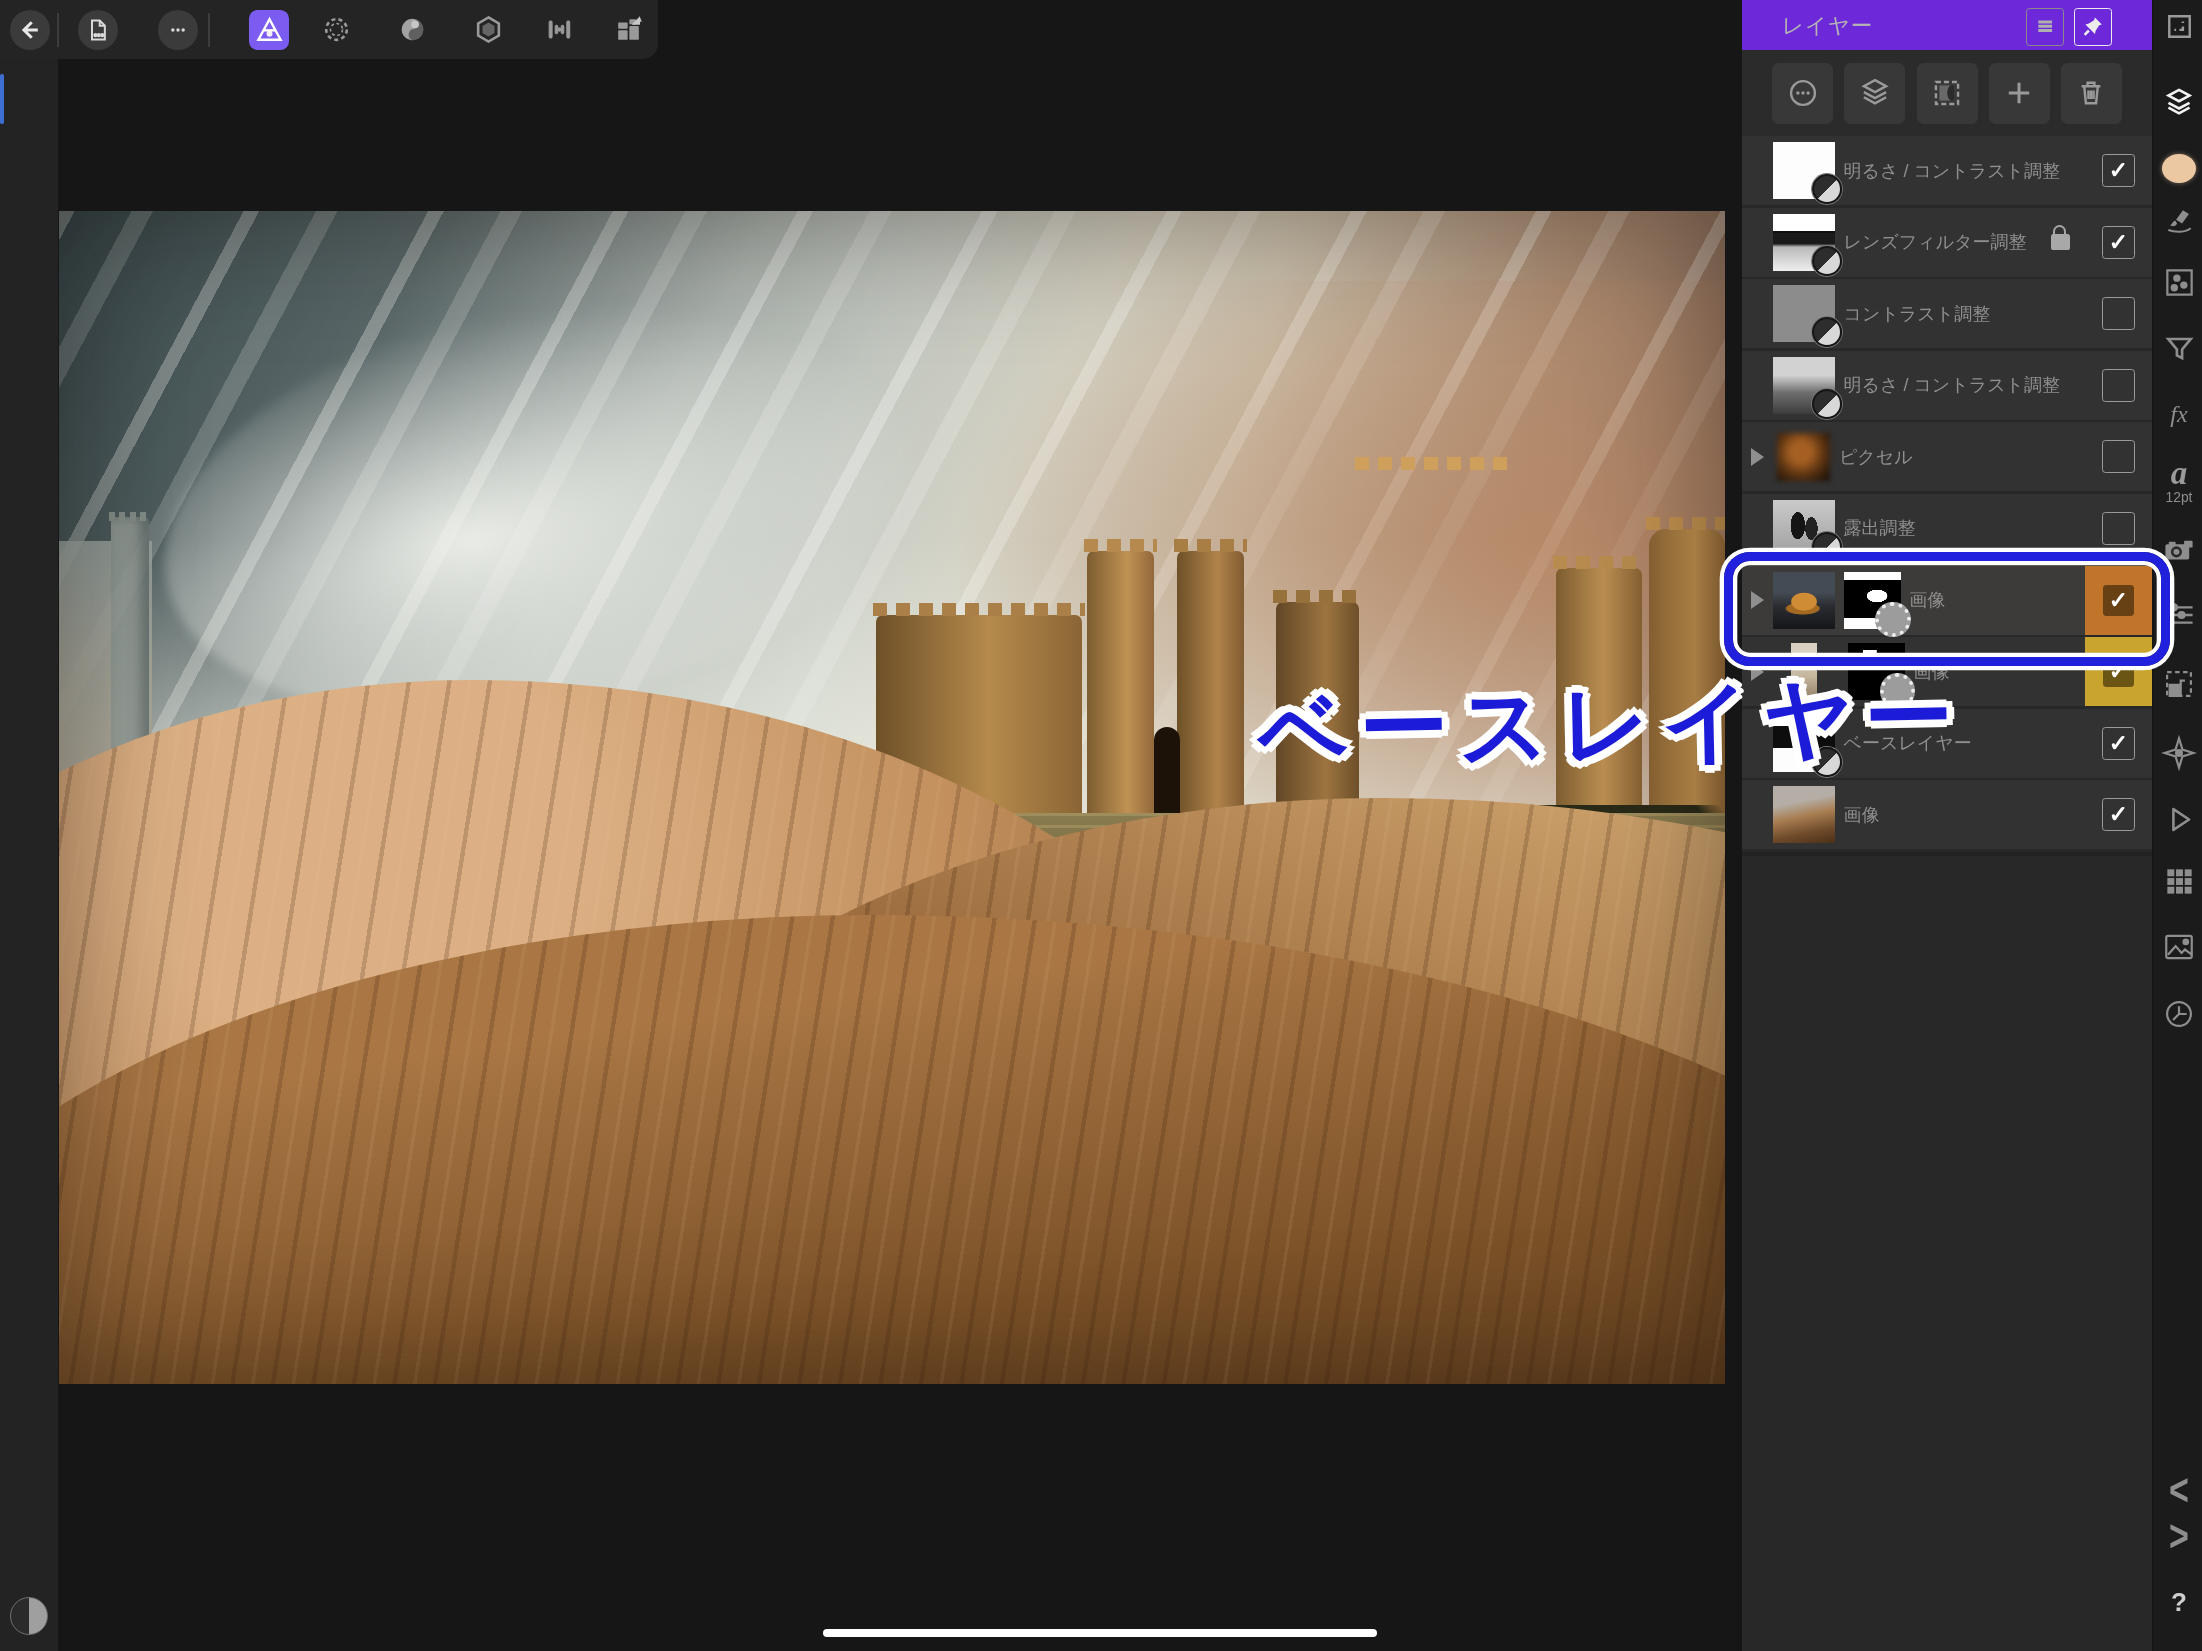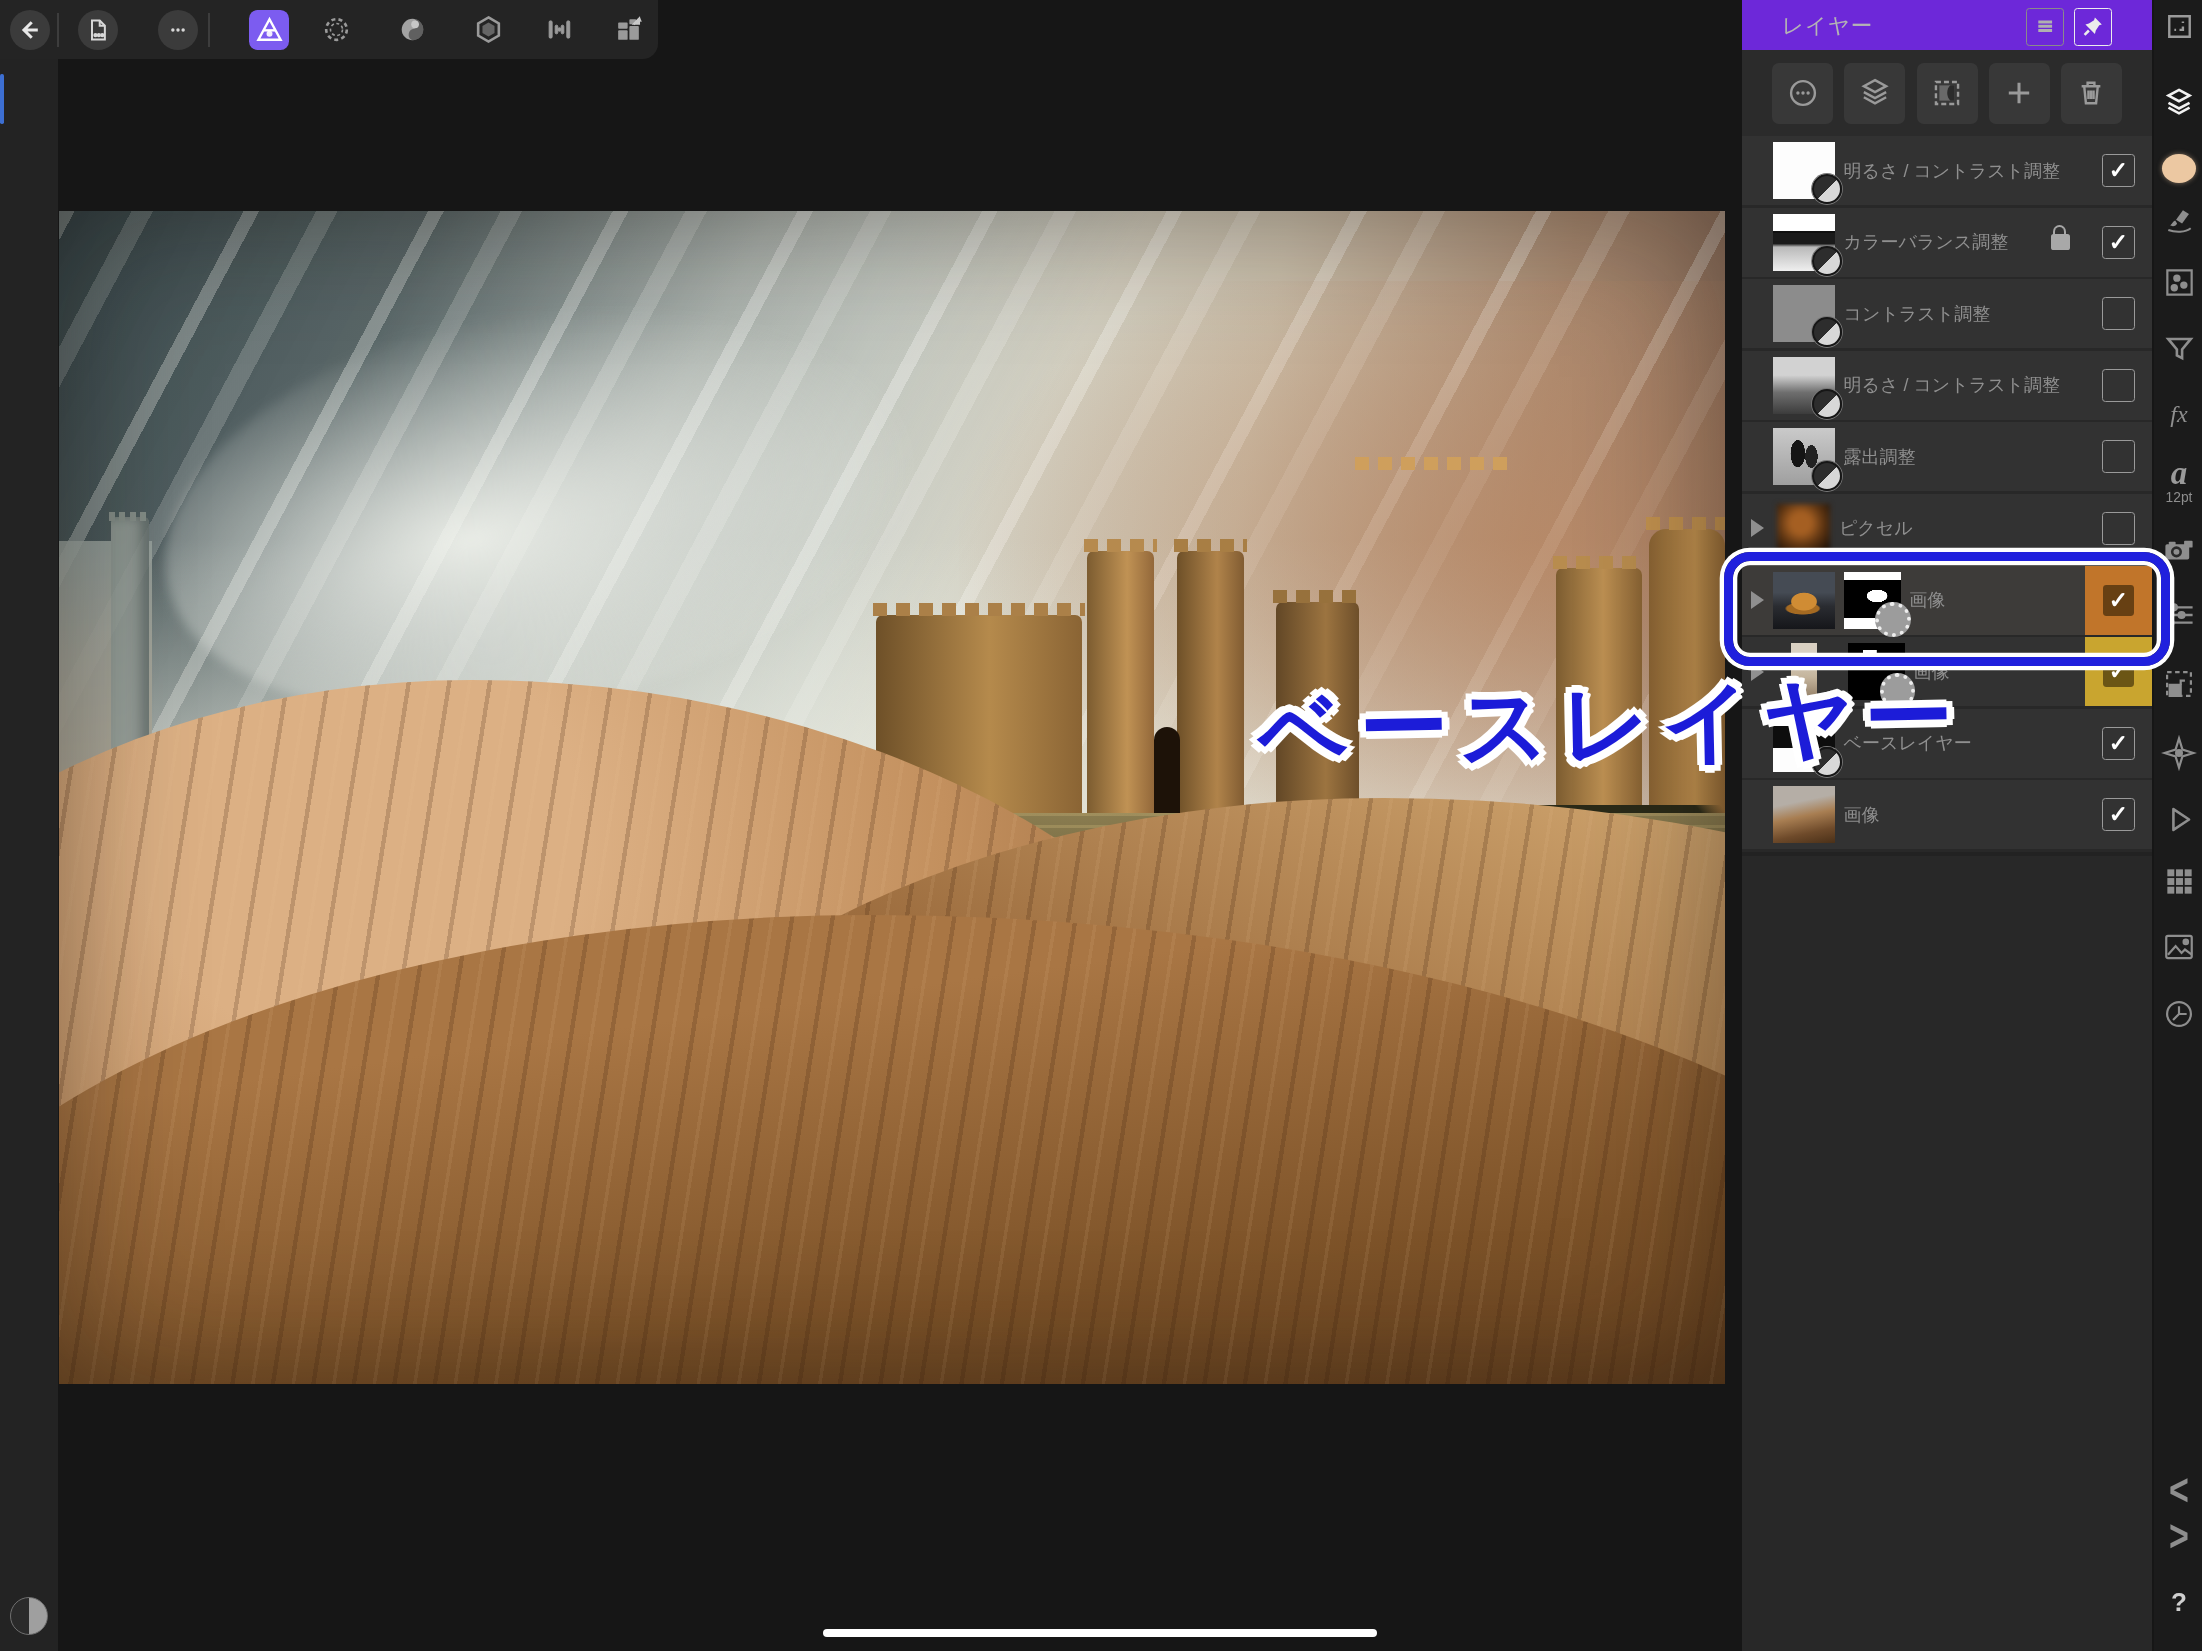--- a/index.html
+++ b/index.html
@@ -410,21 +410,21 @@
               <span>✓</span>
             </div>
           </div>
       </div>
 
       <div class="layer-row">
         <div class="gutter"></div>
         <div class="thumb t-lensmask">
             <div class="badge"></div>
           </div>
-        <div class="lname">カラーバランス調整</div>
+        <div class="lname">レンズフィルター調整</div>
         <div class="lock"></div>
         <div class="cbx-zone">
             <div class="cbx on">
               <span>✓</span>
             </div>
           </div>
       </div>
 
       <div class="layer-row">
         <div class="gutter"></div>
@@ -442,36 +442,36 @@
         <div class="thumb t-bwphoto">
             <div class="badge"></div>
           </div>
         <div class="lname">明るさ / コントラスト調整</div>
         <div class="cbx-zone">
             <div class="cbx"></div>
           </div>
       </div>
 
       <div class="layer-row">
+        <div class="gutter">
+            <div class="tri"></div>
+          </div>
+        <div class="thumb t-pixblur"></div>
+        <div class="lname">ピクセル</div>
+        <div class="cbx-zone">
+            <div class="cbx"></div>
+          </div>
+      </div>
+
+      <div class="layer-row">
         <div class="gutter"></div>
         <div class="thumb t-expmask">
             <div class="badge"></div>
           </div>
         <div class="lname">露出調整</div>
-        <div class="cbx-zone">
-            <div class="cbx"></div>
-          </div>
-      </div>
-
-      <div class="layer-row">
-        <div class="gutter">
-            <div class="tri"></div>
-          </div>
-        <div class="thumb t-pixblur"></div>
-        <div class="lname">ピクセル</div>
         <div class="cbx-zone">
             <div class="cbx"></div>
           </div>
       </div>
 
       <div class="layer-row colorcell selected">
         <div class="gutter">
             <div class="tri"></div>
           </div>
         <div class="thumb t-castle"></div>

